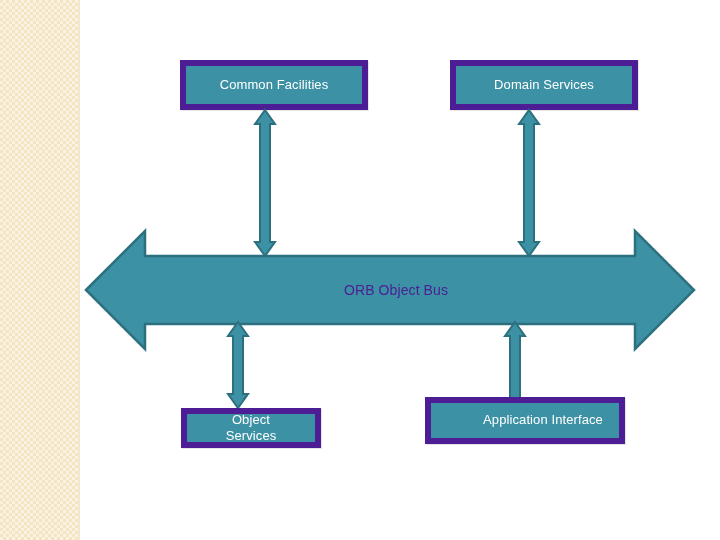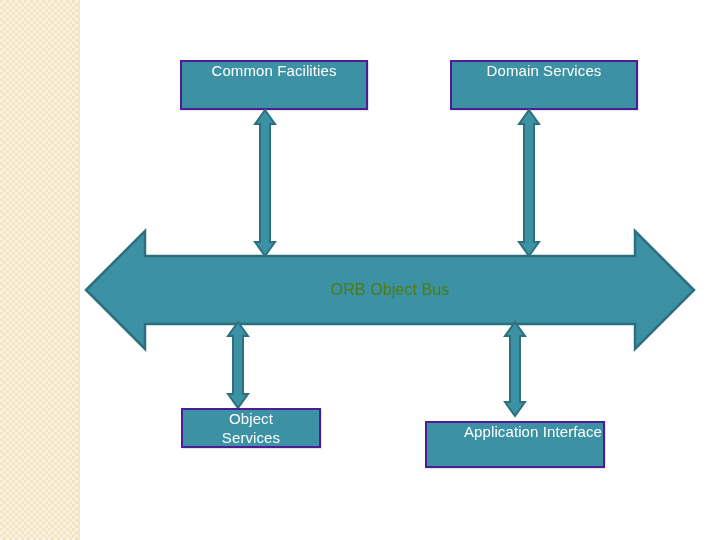--- a/index.html
+++ b/index.html
@@ -37,57 +37,57 @@
     width: 2px;
     height: 540px;
     background: rgba(240, 230, 205, 0.85);
   }
 
   
   .node-box {
     position: absolute;
     box-sizing: border-box;
     background: #3d91a4;
-    border: 2px solid #4c1d95;
+    border: 6px solid #4c1d95;
     color: #ffffff;
     display: flex;
-    align-items: flex-start;
+    align-items: center;
     justify-content: center;
     text-align: center;
     line-height: 1.25;
-    font-size: 15px;
+    font-size: 13px;
     letter-spacing: 0.1px;
     box-shadow: 1px 1px 0 rgba(0,0,0,0.10);
   }
 
   #box-common-facilities { left: 180px; top: 60px;  width: 188px; height: 50px; }
   #box-domain-interface  { left: 450px; top: 60px;  width: 188px; height: 50px; }
   #box-object-services   { left: 181px; top: 408px; width: 140px; height: 40px; }
-  #box-application-interface { left: 425px; top: 421px; width: 180px; height: 47px; padding-left: 36px; }
+  #box-application-interface { left: 425px; top: 397px; width: 200px; height: 47px; padding-left: 36px; }
 
   
   #orb-bus {
     position: absolute;
     left: 83px;
     top: 228px;
     width: 614px;
     height: 124px;
   }
   #orb-bus svg { display: block; width: 614px; height: 124px; }
   #orb-bus-label {
     position: absolute;
-    left: 0;
+    left: 6px;
     top: 0;
     width: 614px;
     height: 124px;
     display: flex;
     align-items: center;
     justify-content: center;
-    color: #4d7c0f;
-    font-size: 16px;
+    color: #4c1d95;
+    font-size: 14px;
     letter-spacing: 0.1px;
     pointer-events: none;
   }
 
   
   .v-connector {
     position: absolute;
   }
   .v-connector svg { display: block; }
 

